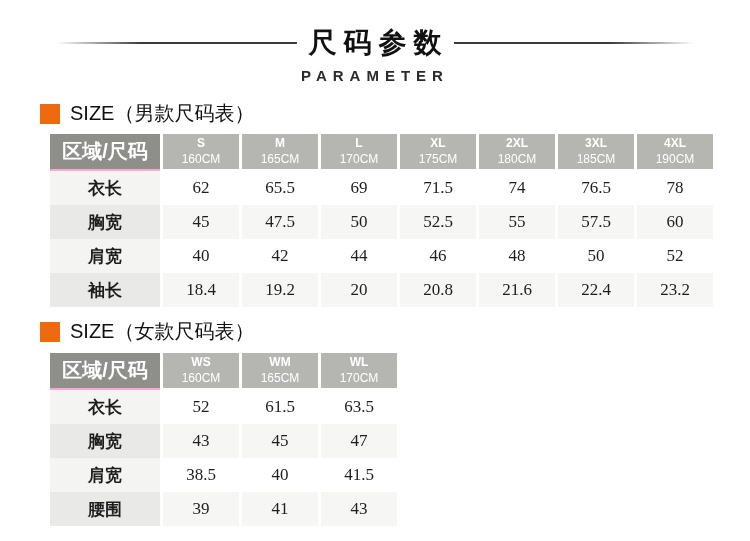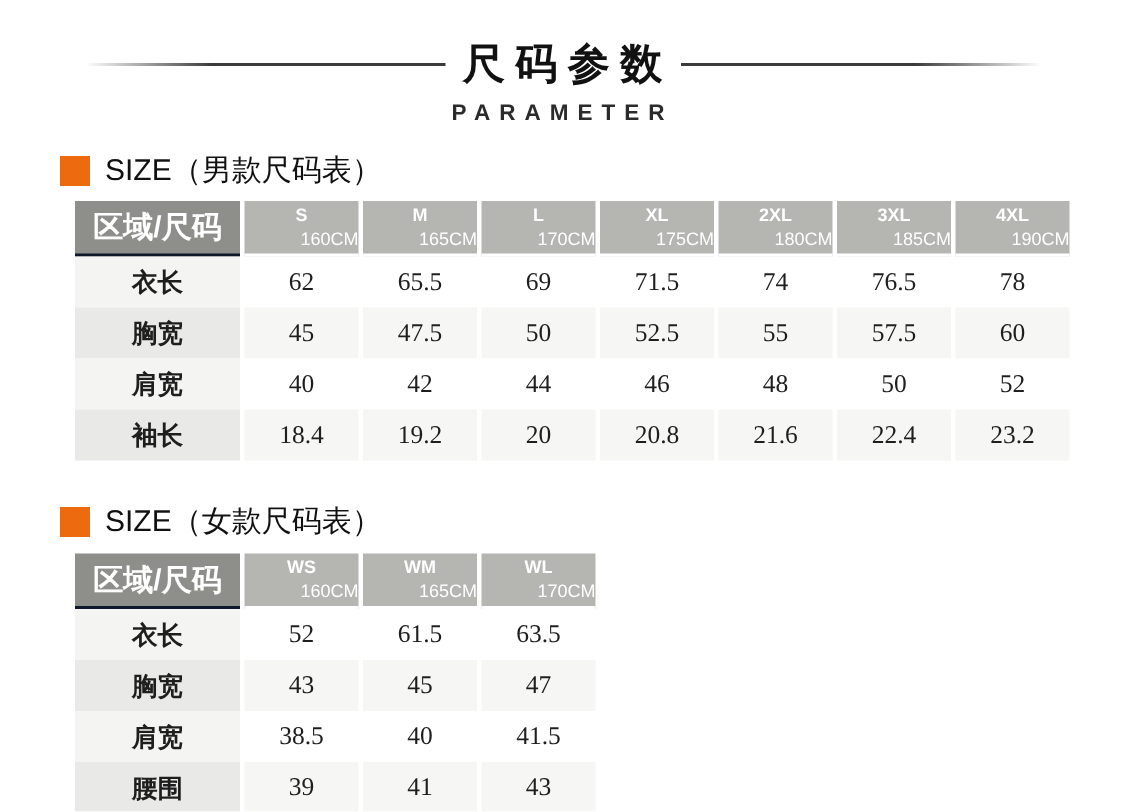--- a/index.html
+++ b/index.html
@@ -13,34 +13,34 @@
   .line-right { background:linear-gradient(to right, #3b3b3b 65%, rgba(59,59,59,0)); }
   .title-text { font-size:28px; font-weight:bold; letter-spacing:7px; color:#111;
                 margin-left:12px; margin-right:5px; white-space:nowrap; }
   .subtitle { text-align:center; margin-top:5px; font-size:15px; font-weight:bold;
               letter-spacing:6px; color:#2b2b2b; }
 
   
   .section-heading { display:flex; align-items:center; padding-left:40px; gap:10px;
                      font-size:20px; color:#111; white-space:nowrap; }
   .heading-1 { margin-top:16px; }
-  .heading-2 { margin-top:27px; }
+  .heading-2 { margin-top:11px; }
   .orange-square { width:20px; height:20px; background:#ed6a0e; flex:0 0 auto; }
 
   
   table.size-table { border-collapse:separate; border-spacing:3px 0; margin-left:47px; table-layout:fixed; }
   .table-1 { margin-top:7px; }
   .table-2 { margin-top:8px; }
   th, td { text-align:center; vertical-align:middle; padding:0; }
   th.corner { background:#8e8e8a; color:#fff; font-size:20px; font-weight:bold;
-              width:110px; height:37px; border-bottom:2px solid #0f172a; }
+              width:110px; height:37px; border-bottom:2px solid #f9a8d4; }
   th.col { background:#b5b5b2; color:#fff; font-size:12px; font-weight:bold;
            width:76px; height:37px; line-height:1.3; border-bottom:2px solid #fff; }
   th.col .size-line { display:block; }
-  th.col .height-line { display:block; font-weight:normal;text-align:right; }
+  th.col .height-line { display:block; font-weight:normal; }
   td.rowlabel { font-weight:bold; font-size:17px; color:#1e1e1e; height:34px; }
   td.val { font-family:"Liberation Serif","DejaVu Serif",serif; font-size:17px; color:#1e1e1e; height:34px; }
   tr.odd  td.rowlabel { background:#f4f4f2; }
   tr.odd  td.val      { background:#ffffff; }
   tr.even td.rowlabel { background:#e9e9e7; }
   tr.even td.val      { background:#f6f6f4; }
 </style>
 </head>
 <body>
 

